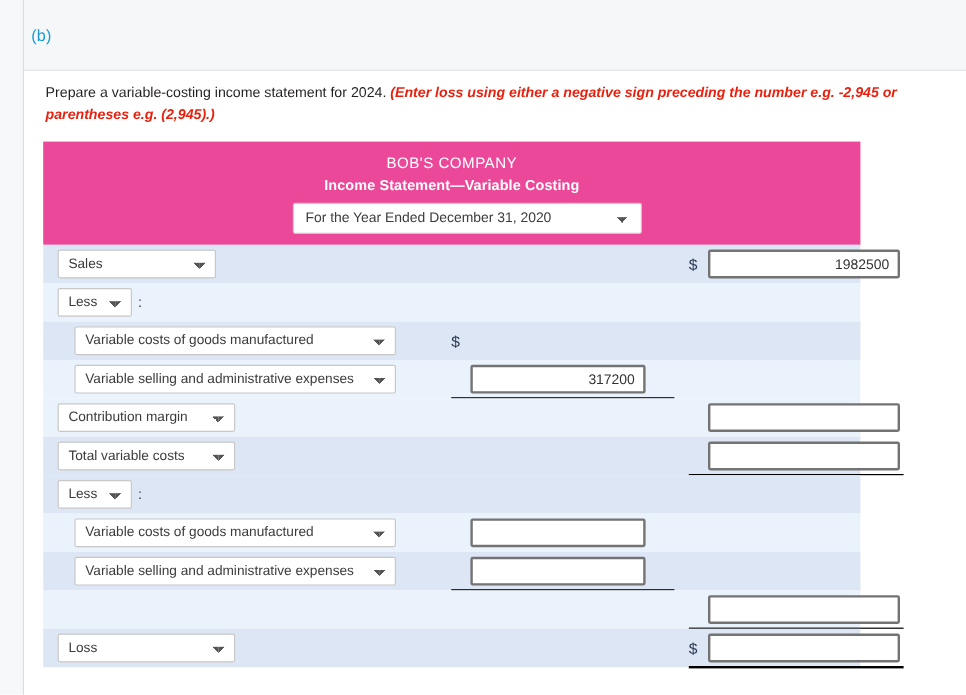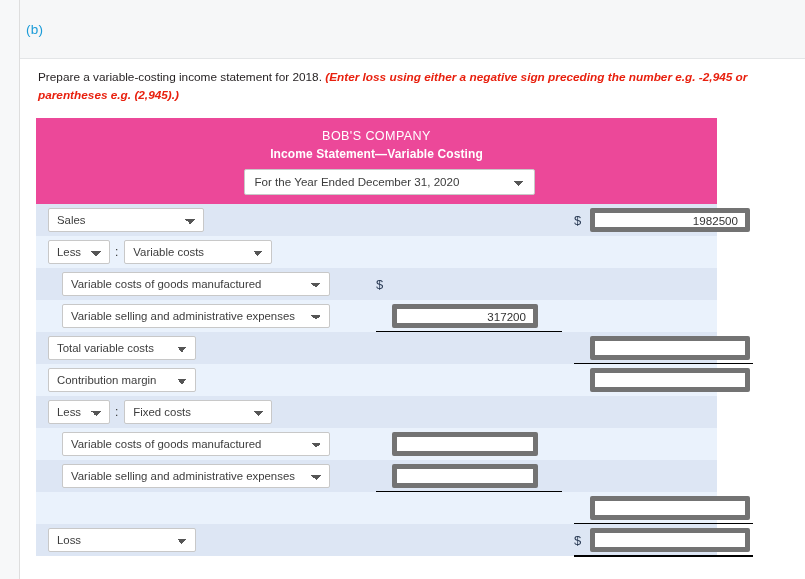--- a/index.html
+++ b/index.html
@@ -45,21 +45,21 @@
     background-position:calc(100% - 13px) 10px, calc(100% - 8.5px) 10px;
     background-size:5px 5px,5px 5px;
     background-repeat:no-repeat;
     white-space:nowrap;overflow:hidden;text-overflow:ellipsis;
   }
   .sel.period{height:26px;line-height:24px;width:291px;font-size:11.6px;padding:0 26px 0 10px;
     background-position:calc(100% - 15px) 11px, calc(100% - 10.5px) 11px;margin-left:25px;}
 
   .inp{
     -webkit-appearance:none;appearance:none;
-    background:#fff;border:5px solid #737373;border-radius:2px;
+    background:#fff;border:2px solid #737373;border-radius:2px;
     height:24px;box-sizing:border-box;
     font-family:"Liberation Sans", sans-serif;font-size:11.6px;color:#333;
     text-align:right;padding:0 7px 0 5px;
   }
 
   
   .row{position:relative;display:flex;align-items:center;height:32px;box-sizing:border-box;}
   .row.odd{background:#dde6f4;}
   .row.even{background:#eaf2fc;}
 
@@ -69,21 +69,21 @@
   .pad-1{padding-left:26px;}
 
   .colon{font-size:12px;color:#333;margin:0 6px 0 5px;}
 
   .c-mid{position:absolute;left:340px;top:0;height:32px;display:flex;align-items:center;}
   .c-right{position:absolute;left:538px;top:0;height:32px;display:flex;align-items:center;}
 
   .dollar{font-size:13px;color:#2a3b55;width:16px;text-align:left;}
   .dollar.blank{visibility:hidden;}
 
-  .w-sales{width:156px;}
+  .w-sales{width:132px;}
   .w-less{width:62px;}
   .w-cat{width:148px;}
   .w-line{width:268px;}
   .w-tot{width:148px;}
 
   .in-mid{width:146px;}
   .in-right{width:160px;}
 
   
   .ruleline{position:absolute;height:0;border-bottom:1.6px solid #000;}
@@ -95,21 +95,21 @@
 <body>
 
 <div class="page">
 
   <div class="gutter"></div>
 
   <div class="part-band"></div>
   <div class="part-label">(b)</div>
 
   <div class="instructions">
-    <span>Prepare a variable-costing income statement for 2018. </span><span class="req">(Enter loss using either a negative sign preceding the number e.g. -2,945 or parentheses e.g. (2,945).)</span>
+    <span>Prepare a variable-costing income statement for 2024. </span><span class="req">(Enter loss using either a negative sign preceding the number e.g. -2,945 or parentheses e.g. (2,945).)</span>
   </div>
 
   <div class="stmt">
 
     <div class="stmt-head">
       <div class="co">BOB'S COMPANY</div>
       <div class="sub">Income Statement—Variable Costing</div>
       <div class="period-wrap">
         <select class="sel period">
           <option>For the Year Ended December 31, 2020</option>
@@ -128,23 +128,20 @@
         <input class="inp in-right" type="text" value="1982500" style="">
       </div>
     </div>
 
     <div class="row even">
       <div class="c-label pad-0">
         <select class="sel w-less">
           <option>Less</option>
         </select>
         <span class="colon">:</span>
-        <select class="sel w-cat">
-          <option>Variable costs</option>
-        </select>
       </div>
     </div>
 
     <div class="row odd">
       <div class="c-label pad-1">
         <select class="sel w-line">
           <option>Variable costs of goods manufactured</option>
         </select>
       </div>
       <div class="c-mid">
@@ -156,56 +153,53 @@
       <div class="c-label pad-1">
         <select class="sel w-line">
           <option>Variable selling and administrative expenses</option>
         </select>
       </div>
       <div class="c-mid">
         <span class="dollar blank">$</span>
         <input class="inp in-mid" type="text" value="317200" style="">
       </div>
       <div class="ruleline rule-mid" style="top:31px;"></div>
+    </div>
+
+    <div class="row even">
+      <div class="c-label pad-0">
+        <select class="sel w-tot">
+          <option>Contribution margin</option>
+        </select>
+      </div>
+      <div class="c-right">
+        <span class="dollar blank">$</span>
+        <input class="inp in-right" type="text" value="" style="">
+      </div>
     </div>
 
     <div class="row odd">
       <div class="c-label pad-0">
         <select class="sel w-tot">
           <option>Total variable costs</option>
         </select>
       </div>
       <div class="c-right">
         <span class="dollar blank">$</span>
         <input class="inp in-right" type="text" value="" style="">
       </div>
       <div class="ruleline rule-right" style="top:31px;"></div>
     </div>
 
-    <div class="row even">
-      <div class="c-label pad-0">
-        <select class="sel w-tot">
-          <option>Contribution margin</option>
-        </select>
-      </div>
-      <div class="c-right">
-        <span class="dollar blank">$</span>
-        <input class="inp in-right" type="text" value="" style="">
-      </div>
-    </div>
-
     <div class="row odd">
       <div class="c-label pad-0">
         <select class="sel w-less">
           <option>Less</option>
         </select>
         <span class="colon">:</span>
-        <select class="sel w-cat">
-          <option>Fixed costs</option>
-        </select>
       </div>
     </div>
 
     <div class="row even">
       <div class="c-label pad-1">
         <select class="sel w-line">
           <option>Variable costs of goods manufactured</option>
         </select>
       </div>
       <div class="c-mid">

